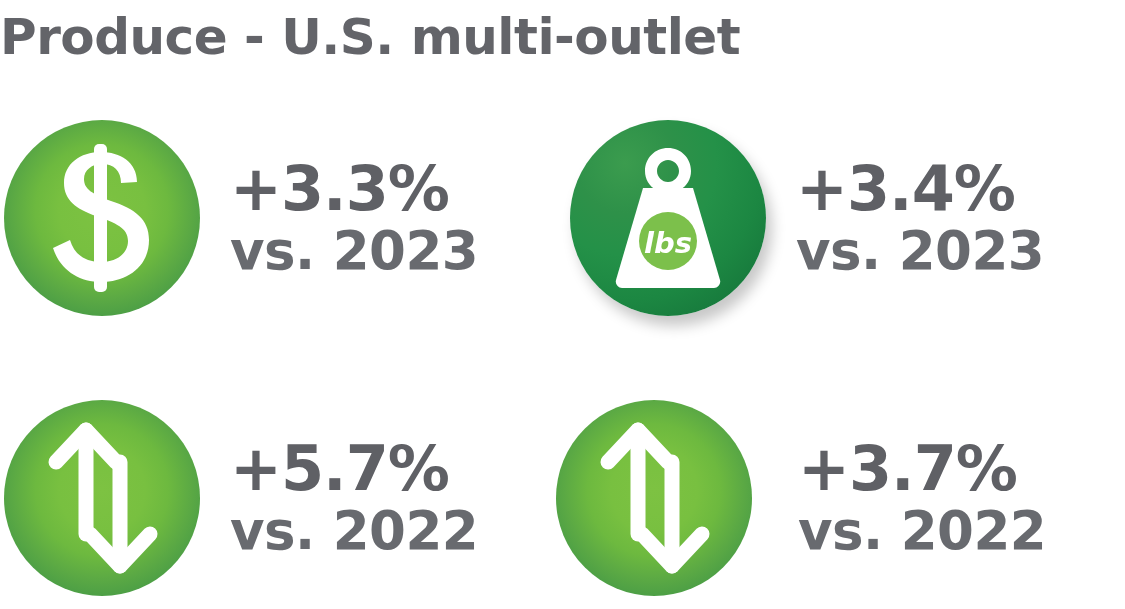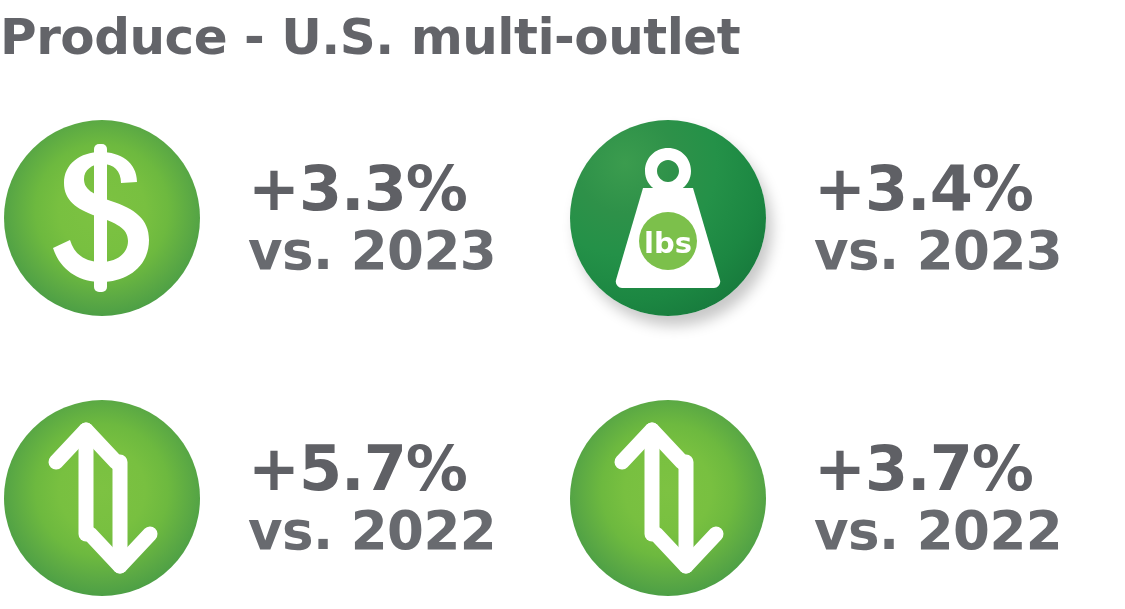--- a/index.html
+++ b/index.html
@@ -39,29 +39,30 @@
     height: 489px;
   }
   .stat {
     position: absolute;
     display: flex;
     align-items: center;
   }
   .stat-r1c1 { left: 4px;   top: 0px;   }
   .stat-r1c2 { left: 570px; top: 0px;   }
   .stat-r2c1 { left: 4px;   top: 280px; }
-  .stat-r2c2 { left: 570px; top: 280px; }
+  .stat-r2c2 { left: 556px; top: 280px; gap: 16px; }
 
   
   .badge {
     position: relative;
     width: 196px;
     height: 196px;
     border-radius: 50%;
     flex: 0 0 auto;
+    font-style: italic;
   }
   .badge-light {
     background: radial-gradient(circle at 50% 46%,
                 #7DC242 0%, #78C040 30%, #6DB93F 46%,
                 #5BA944 62%, #479B46 78%, #35863F 92%, #2C7B3C 100%);
   }
   .badge-dark {
     background: radial-gradient(circle at 28% 22%,
                 #3B9C4E 0%, #2E9149 24%, #249148 44%,
                 #1C8742 66%, #17793C 84%, #136B36 100%);
@@ -71,21 +72,21 @@
   .badge svg {
     position: absolute;
     inset: 0;
     width: 196px;
     height: 196px;
     display: block;
   }
 
   
   .figures {
-    margin-left: 48px;
+    margin-left: 30px;
     display: flex;
     flex-direction: column;
     justify-content: space-between;
   }
   .pct {
     font-size: 62px;
     font-weight: 700;
     color: #5F6065;
     line-height: 1.02;
     letter-spacing: -1px;

